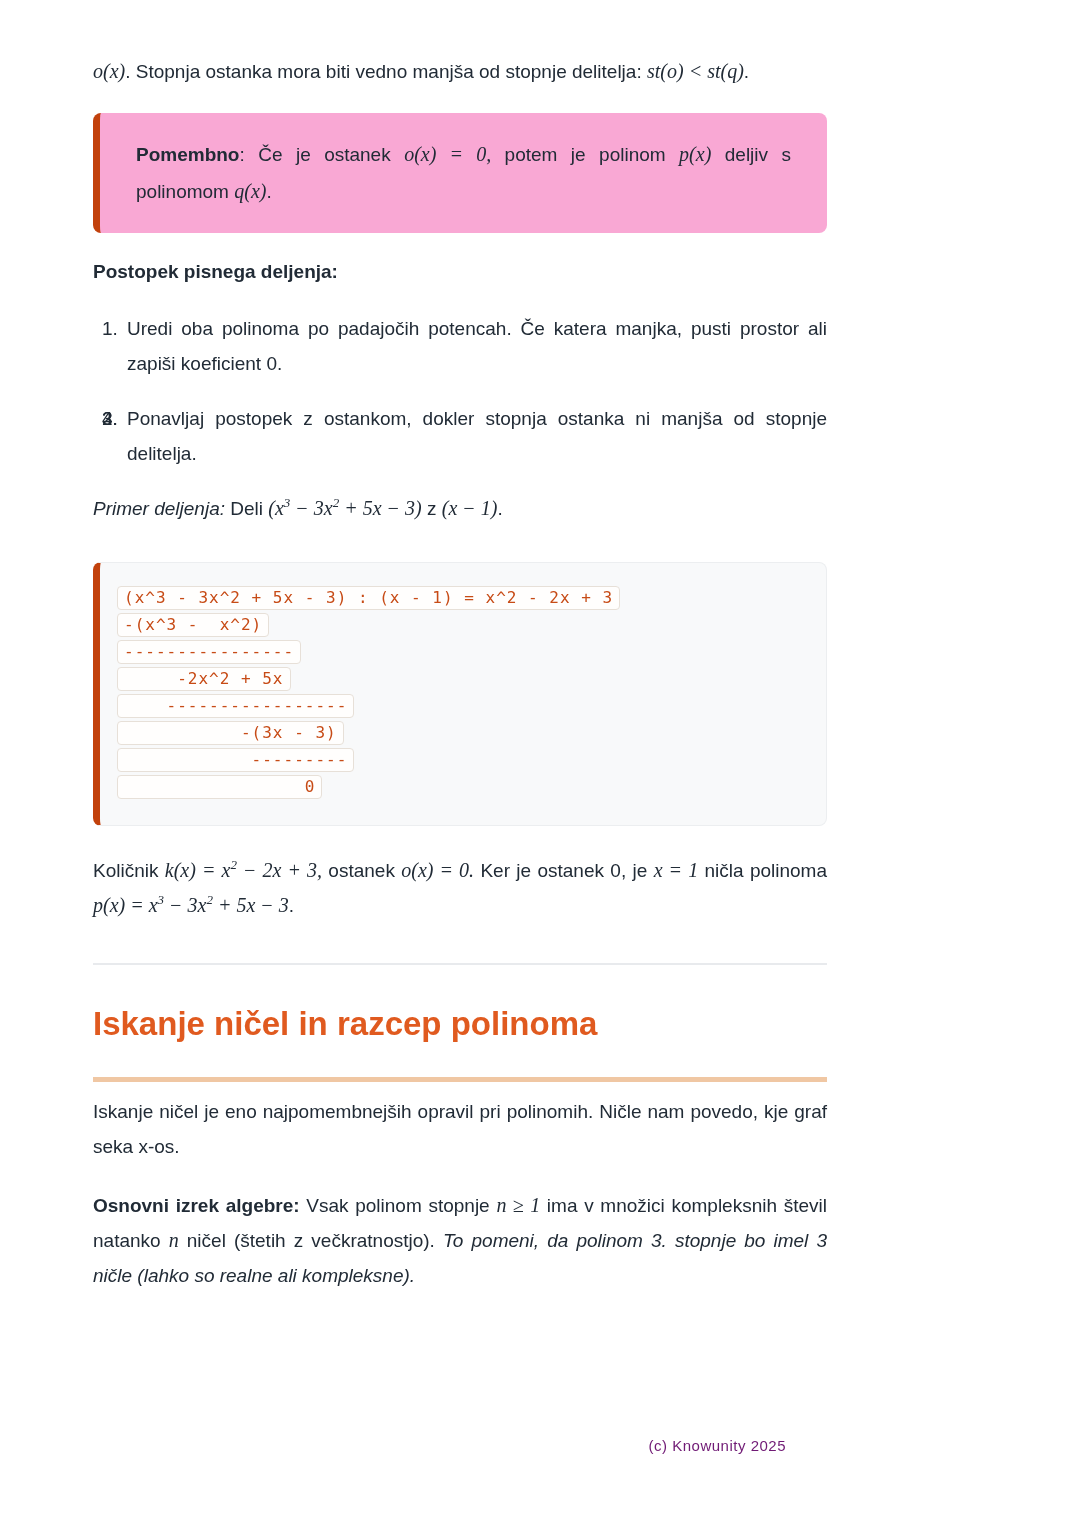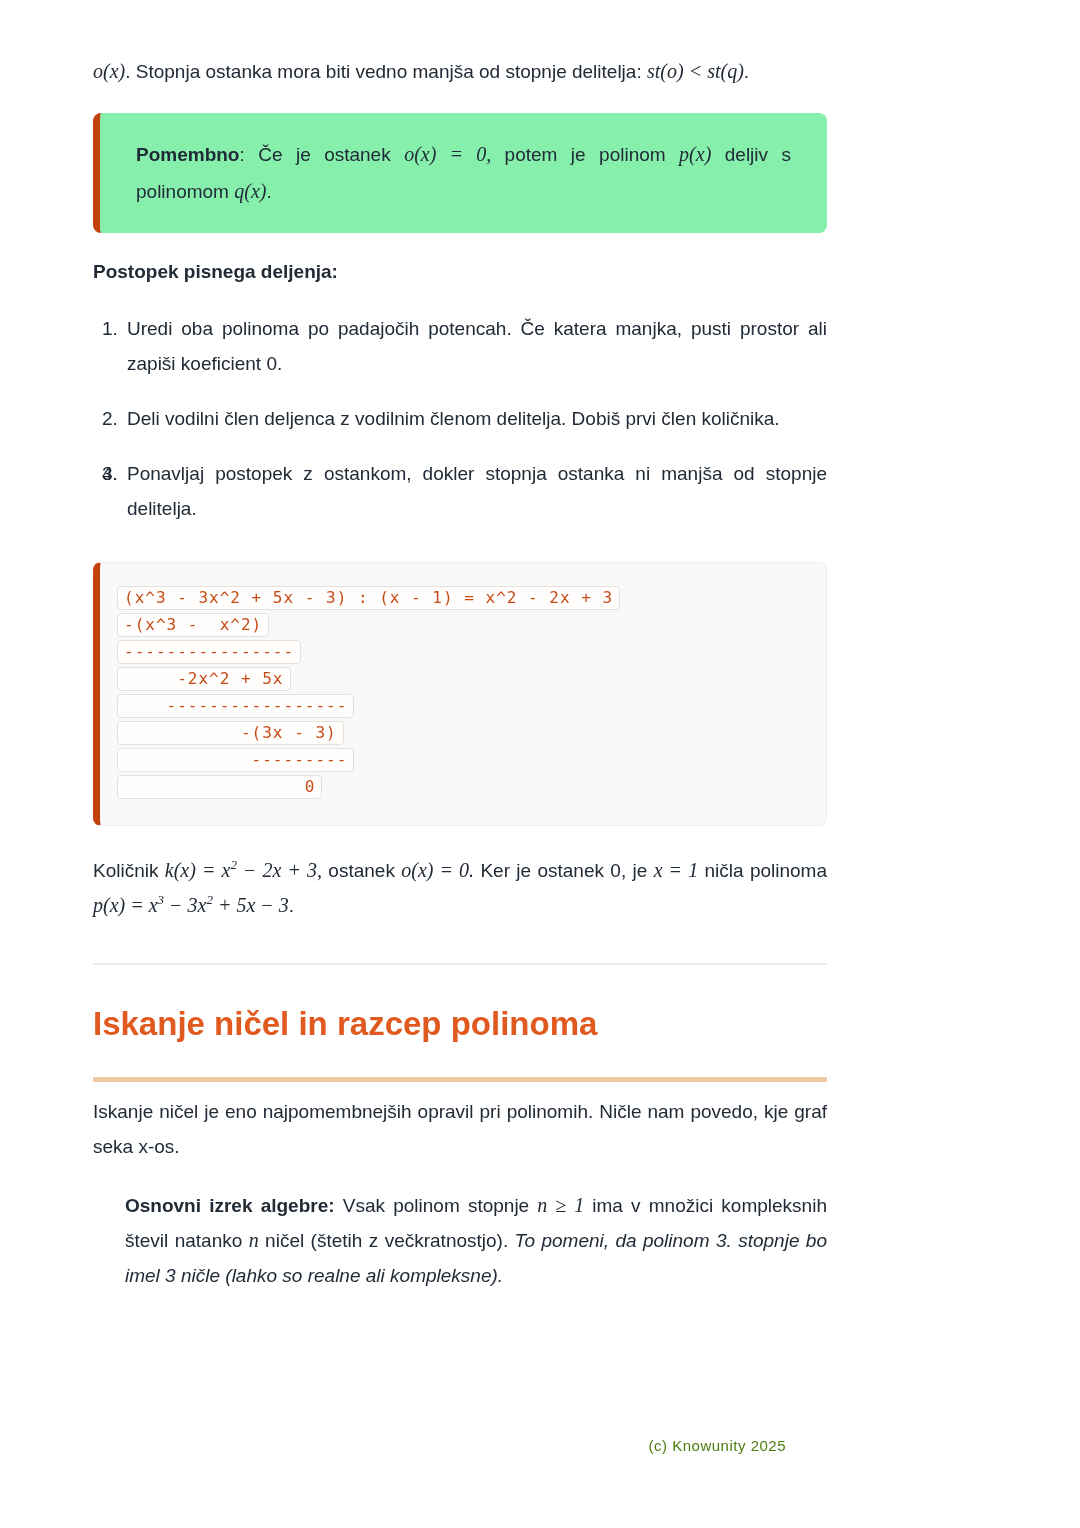--- a/index.html
+++ b/index.html
@@ -44,21 +44,21 @@
     font-size: 20px;
     white-space: nowrap;
   }
   .math sup {
     font-size: 13px;
     font-style: italic;
     line-height: 0;
   }
   .callout {
     margin-top: 24px;
-    background: #86efac;
+    background: #f9a8d4;
     border-left: 7px solid #c2410c;
     border-radius: 8px;
     padding: 23px 36px 23px 36px;
     font-size: 19px;
     line-height: 37px;
     text-align: justify;
   }
   .bold { font-weight: bold; }
   .steps-title {
     margin-top: 22px;
@@ -117,27 +117,27 @@
   .section-heading {
     margin-top: 38px;
     font-size: 33px;
     font-weight: bold;
     line-height: 42px;
     color: #e05a1f;
     border-bottom: 5px solid #f0c7a3;
     padding-bottom: 32px;
   }
   .zeros-intro { margin-top: 12px; }
-  .theorem { margin-top: 24px; margin-left: 32px; }
+  .theorem { margin-top: 24px; }
   .footer {
     position: absolute;
     top: 1437px;
     right: 70px;
     font-size: 15px;
-    color: #4d7c0f;
+    color: #701a75;
     letter-spacing: 0.5px;
     z-index: 3;
   }
 </style>
 </head>
 <body>
 
 <div class="page">
 
   <div class="stripe"></div>
@@ -145,25 +145,26 @@
   <div class="content">
 
     <p class="para"><span class="math">o(x)</span><span>. Stopnja ostanka mora biti vedno manjša od stopnje delitelja: </span><span class="math">st(o) &lt; st(q)</span><span>.</span></p>
 
     <div class="callout"><span class="bold">Pomembno</span><span>: Če je ostanek </span><span class="math">o(x) = 0,</span><span> potem je polinom </span><span class="math">p(x)</span><span> deljiv s polinomom </span><span class="math">q(x)</span><span>.</span></div>
 
     <p class="steps-title">Postopek pisnega deljenja:</p>
 
     <div class="steps-list">
       <div class="step-item"><span class="step-num">1.</span><span>Uredi oba polinoma po padajočih potencah. Če katera manjka, pusti prostor ali zapiši koeficient 0.</span></div>
-      <div class="step-item"><span class="step-num">2.</span><span>Deli vodilni člen deljenca z vodilnim členom delitelja. Dobiš prvi člen količnika.</span></div>
+      <div class="step-item"><span class="step-num">2.</span></div>
       <div class="step-item"><span class="step-num">3.</span></div>
       <div class="step-item"><span class="step-num">4.</span><span>Ponavljaj postopek z ostankom, dokler stopnja ostanka ni manjša od stopnje delitelja.</span></div>
     </div>
 
+    <p class="primer"><span class="italic">Primer deljenja:</span><span> Deli </span><span class="math"><span>(x</span><sup>3</sup><span> − 3x</span><sup>2</sup><span> + 5x − 3)</span></span><span> z </span><span class="math">(x − 1)</span><span>.</span></p>
 
     <div class="codeblock">
       <div class="code-line"><code>(x^3 - 3x^2 + 5x - 3) : (x - 1) = x^2 - 2x + 3</code></div>
       <div class="code-line"><code>-(x^3 -  x^2)</code></div>
       <div class="code-line"><code>----------------</code></div>
       <div class="code-line"><code>     -2x^2 + 5x</code></div>
       <div class="code-line"><code>    -----------------</code></div>
       <div class="code-line"><code>           -(3x - 3)</code></div>
       <div class="code-line"><code>            ---------</code></div>
       <div class="code-line"><code>                 0</code></div>

